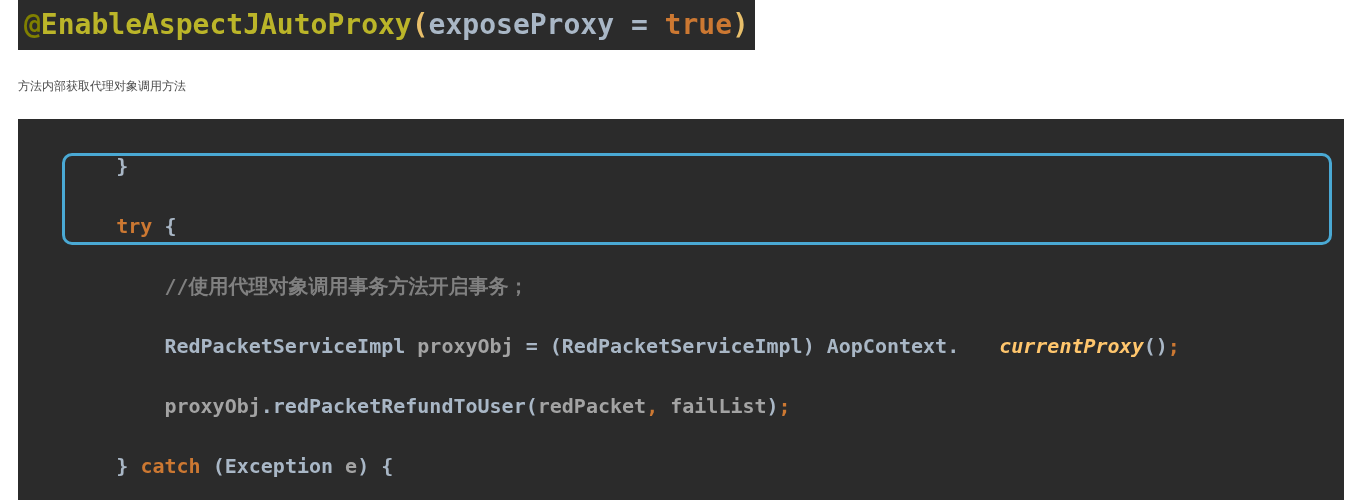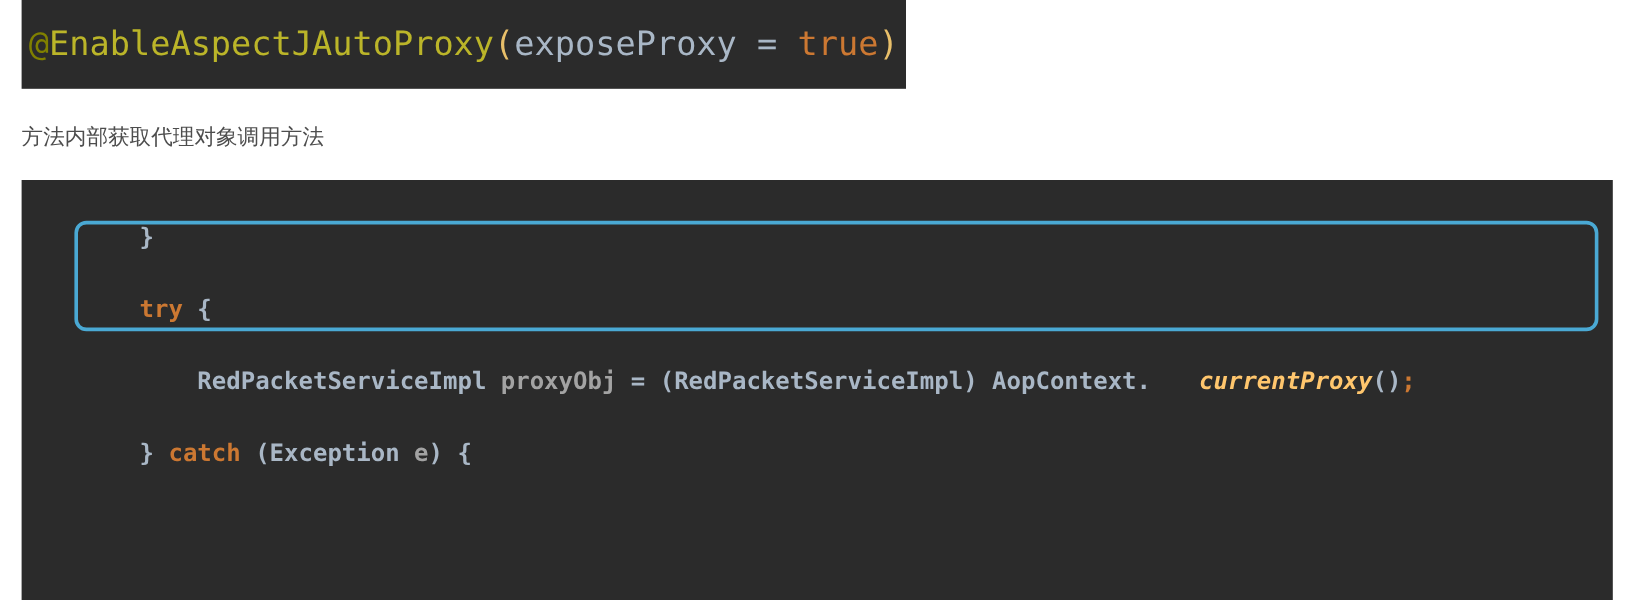--- a/index.html
+++ b/index.html
@@ -5,29 +5,29 @@
     * { margin: 0; padding: 0; box-sizing: border-box; }
     body {
       font-family: -apple-system, "PingFang SC", "Microsoft YaHei", sans-serif;
       background: #ffffff;
       width: 1362px;
       padding: 0 18px;
     }
     .code-annotation {
       display: inline-block;
       background: #2b2b2b;
-      padding: 20px 6px;
+      padding: 8px 6px;
       font-family: "SF Mono", Menlo, Monaco, Consolas, monospace;
       font-size: 28px;
-      font-weight: normal;
+      font-weight: bold;
       line-height: 1.2;
       margin-bottom: 28px;
     }
     .paragraph {
-      font-size: 18px;
+      font-size: 12px;
       color: #4d4d4d;
       margin-bottom: 24px;
     }
     .code-block {
       position: relative;
       background: #2b2b2b;
       font-family: "SF Mono", Menlo, Monaco, Consolas, monospace;
       font-size: 20px;
       line-height: 1.5;
       white-space: pre;
@@ -69,21 +69,23 @@
 
 <div class="code-annotation">
   <span class="t-at">@</span><span class="t-annotation">EnableAspectJAutoProxy</span><span class="t-paren">(</span><span class="t-param-key">exposeProxy</span><span class="t-plain"> = </span><span class="t-true">true</span><span class="t-paren">)</span>
 </div>
 
 <p class="paragraph">方法内部获取代理对象调用方法</p>
 
 <div class="code-block">
 <div class="line"><span class="t-plain">       }</span></div>
 <div class="line"><span class="t-kw">       try </span><span class="t-plain">{</span></div>
+<div class="line"><span class="t-comment">           //使用代理对象调用事务方法开启事务；</span></div>
 <div class="line"><span class="t-type">           RedPacketServiceImpl </span><span class="t-var">proxyObj</span><span class="t-plain"> = </span><span class="t-paren-code">(</span><span class="t-type">RedPacketServiceImpl</span><span class="t-paren-code">) </span><span class="t-type">AopContext</span><span class="t-dot">.</span><span class="t-method-static">currentProxy</span><span class="t-paren-code">()</span><span class="t-kw">;</span></div>
+<div class="line"><span class="t-var">           proxyObj</span><span class="t-dot">.</span><span class="t-method-call">redPacketRefundToUser</span><span class="t-paren-code">(</span><span class="t-var">redPacket</span><span class="t-kw">, </span><span class="t-var">failList</span><span class="t-paren-code">)</span><span class="t-kw">;</span></div>
 <div class="line"><span class="t-plain">       } </span><span class="t-kw">catch </span><span class="t-paren-code">(</span><span class="t-type">Exception </span><span class="t-var">e</span><span class="t-paren-code">) </span><span class="t-plain">{</span></div>
 
 
 
 
 <div class="highlight-box"></div>
 
 </div>
 
 

